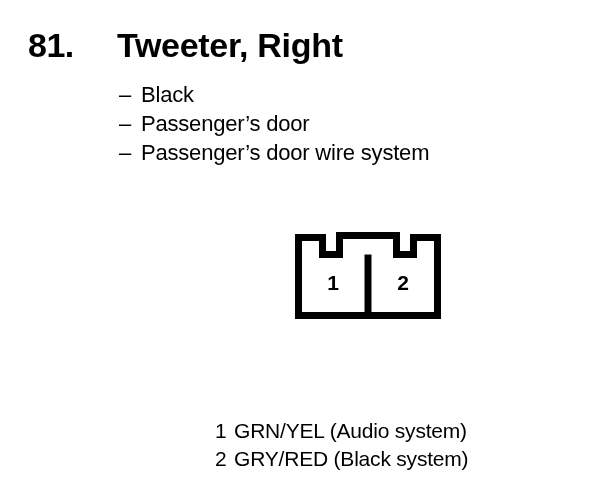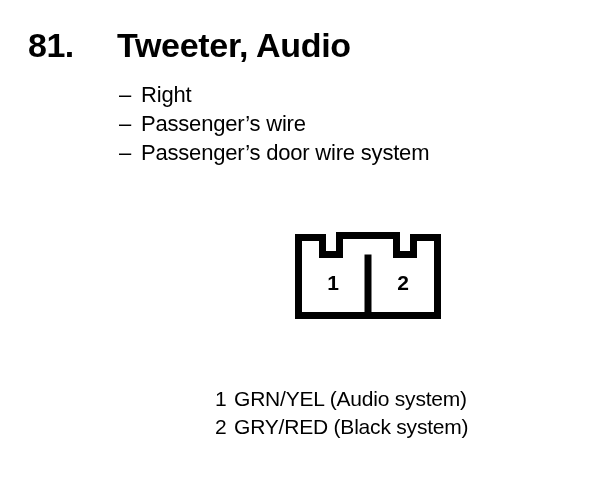--- a/index.html
+++ b/index.html
@@ -113,40 +113,41 @@
     line-height: 28px;
     white-space: nowrap;
   }
   .legend-num {
     width: 19px;
     flex: 0 0 19px;
     text-align: left;
   }
   .legend-desc {
     letter-spacing: -0.2px;
+    margin-top: 32px;
   }
 </style>
 </head>
 <body>
 
 <div class="page">
 
   <div class="header">
     <span class="item-number">81.</span>
-    <span class="item-title">Tweeter, Audio</span>
+    <span class="item-title">Tweeter, Right</span>
   </div>
 
   <div class="attr-list">
     <div class="attr-row">
       <span class="attr-dash">–</span>
-      <span class="attr-text">Right</span>
+      <span class="attr-text">Black</span>
     </div>
     <div class="attr-row">
       <span class="attr-dash">–</span>
-      <span class="attr-text">Passenger’s wire</span>
+      <span class="attr-text">Passenger’s door</span>
     </div>
     <div class="attr-row">
       <span class="attr-dash">–</span>
       <span class="attr-text">Passenger’s door wire system</span>
     </div>
   </div>
 
   <div class="connector-wrap">
     <svg class="connector-svg" width="160" height="100" viewBox="0 0 160 100">
 

